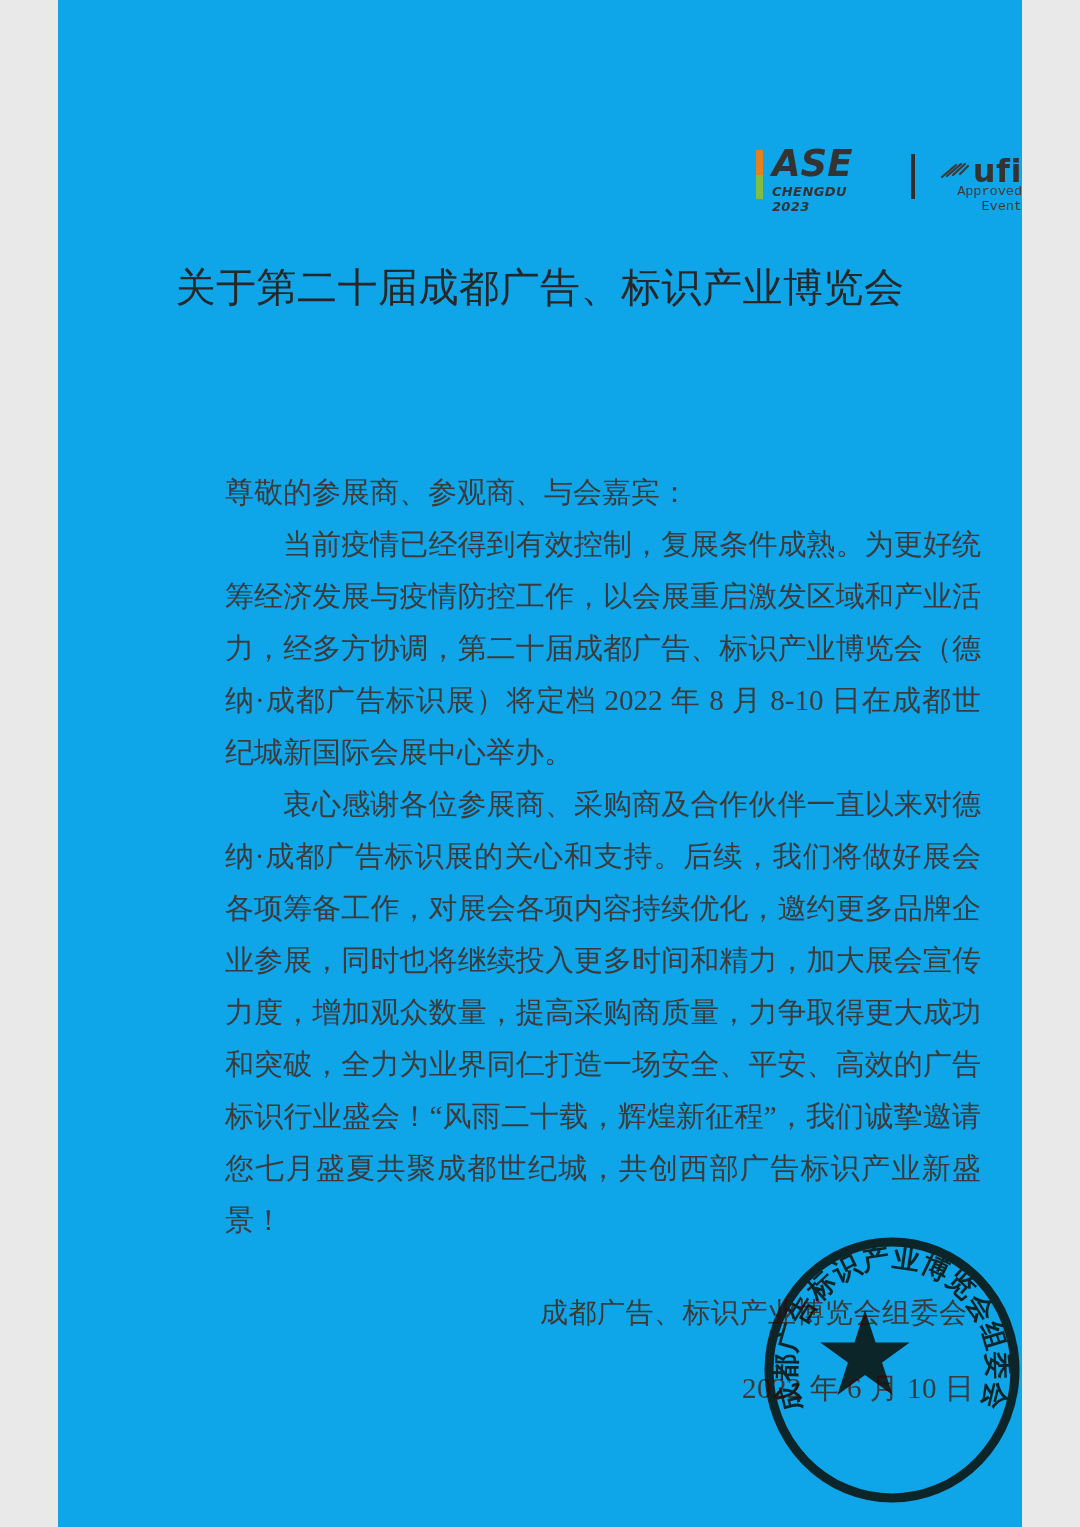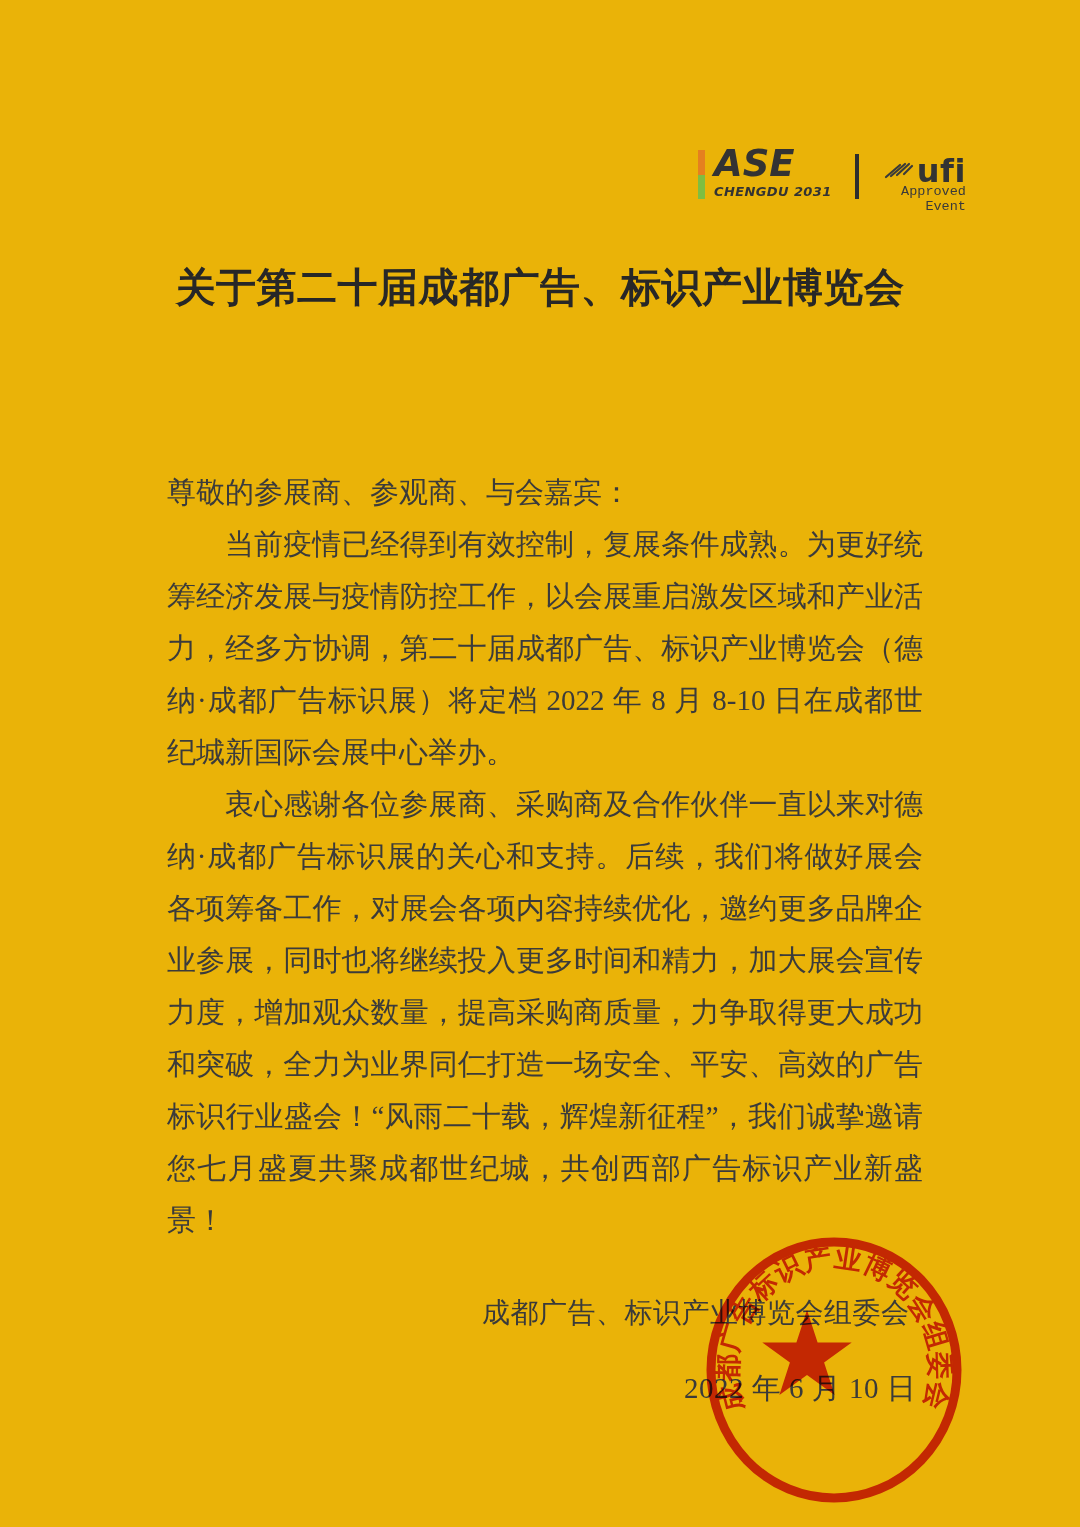--- a/index.html
+++ b/index.html
@@ -1,21 +1,21 @@
 <!DOCTYPE html>
 <html><head>
 <meta charset="utf-8">
 <style>
   * { margin:0; padding:0; box-sizing:border-box; }
   html,body { background:#e9e9e9; }
   .page {
     position:relative;
-    width:1080px; height:1527px;
+    width:964px; height:1527px;
     margin:0 auto;
-    background:#eab308;
+    background:#0ea5e9;
     overflow:hidden;
     font-family:"Liberation Serif","DejaVu Serif",serif;
   }
 
   
   .logo-row {
     position:absolute; top:146px; left:698px;
     display:flex; align-items:flex-start;
   }
   .ase-bar { width:7px; height:49px; margin:4px 9px 0 0; display:flex; flex-direction:column; }
@@ -41,21 +41,21 @@
     font-weight:700; font-size:32px; line-height:26px; color:#333333; letter-spacing:0.5px;
   }
   .ufi-sub {
     font-family:Liberation Mono, monospace;
     font-size:13.5px; color:#3a3a3a; line-height:15px; text-align:right;
   }
 
   
   .title-line { position:absolute; left:0; width:100%; text-align:center;
     font-family:"Liberation Sans","DejaVu Sans",sans-serif;
-    font-weight:700; font-size:40px; color:#272727; letter-spacing:0.5px; }
+    font-weight:400; font-size:40px; color:#272727; letter-spacing:0.5px; }
   .title-line.l1 { top:260px; }
   .title-line.l2 { top:363px; }
 
   
   .content {
     position:absolute; top:466px; left:167px; width:756px;
     font-size:29px; line-height:52px; color:#3b3b3b;
     text-align:justify;
   }
   .content p { margin:0; }
@@ -86,21 +86,21 @@
 
 <div class="page">
 
   <header class="logo-row">
     <div class="ase-bar">
       <span class="bar-top"></span>
       <span class="bar-bottom"></span>
     </div>
     <div class="ase-text">
       <span class="ase-name">ASE</span>
-      <span class="ase-sub">CHENGDU 2031</span>
+      <span class="ase-sub">CHENGDU 2023</span>
     </div>
     <div class="logo-divider"></div>
     <div class="ufi">
       <div class="ufi-top">
         <svg class="ufi-swoosh" width="30" height="24" viewBox="0 0 30 24">
           <path d="M2 21 L16 9" stroke="#3a3a3a" stroke-width="2.2" fill="none" stroke-linecap="round"></path>
           <path d="M7 20 L21 8" stroke="#3a3a3a" stroke-width="2.2" fill="none" stroke-linecap="round"></path>
           <path d="M13 19 L25 8" stroke="#3a3a3a" stroke-width="2.2" fill="none" stroke-linecap="round"></path>
           <path d="M20 18 L28 10" stroke="#3a3a3a" stroke-width="2.2" fill="none" stroke-linecap="round"></path>
         </svg>

